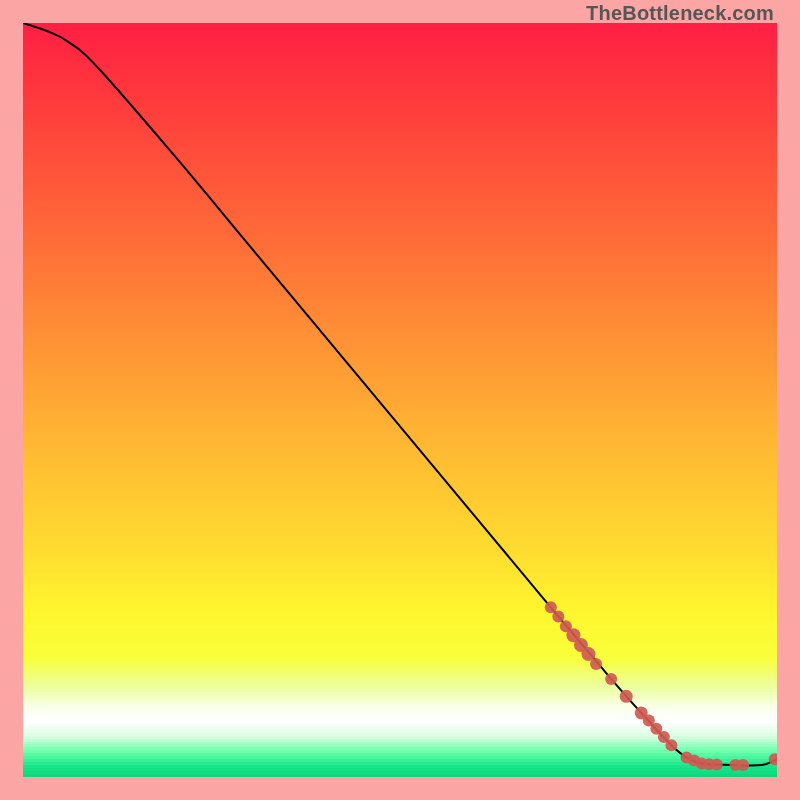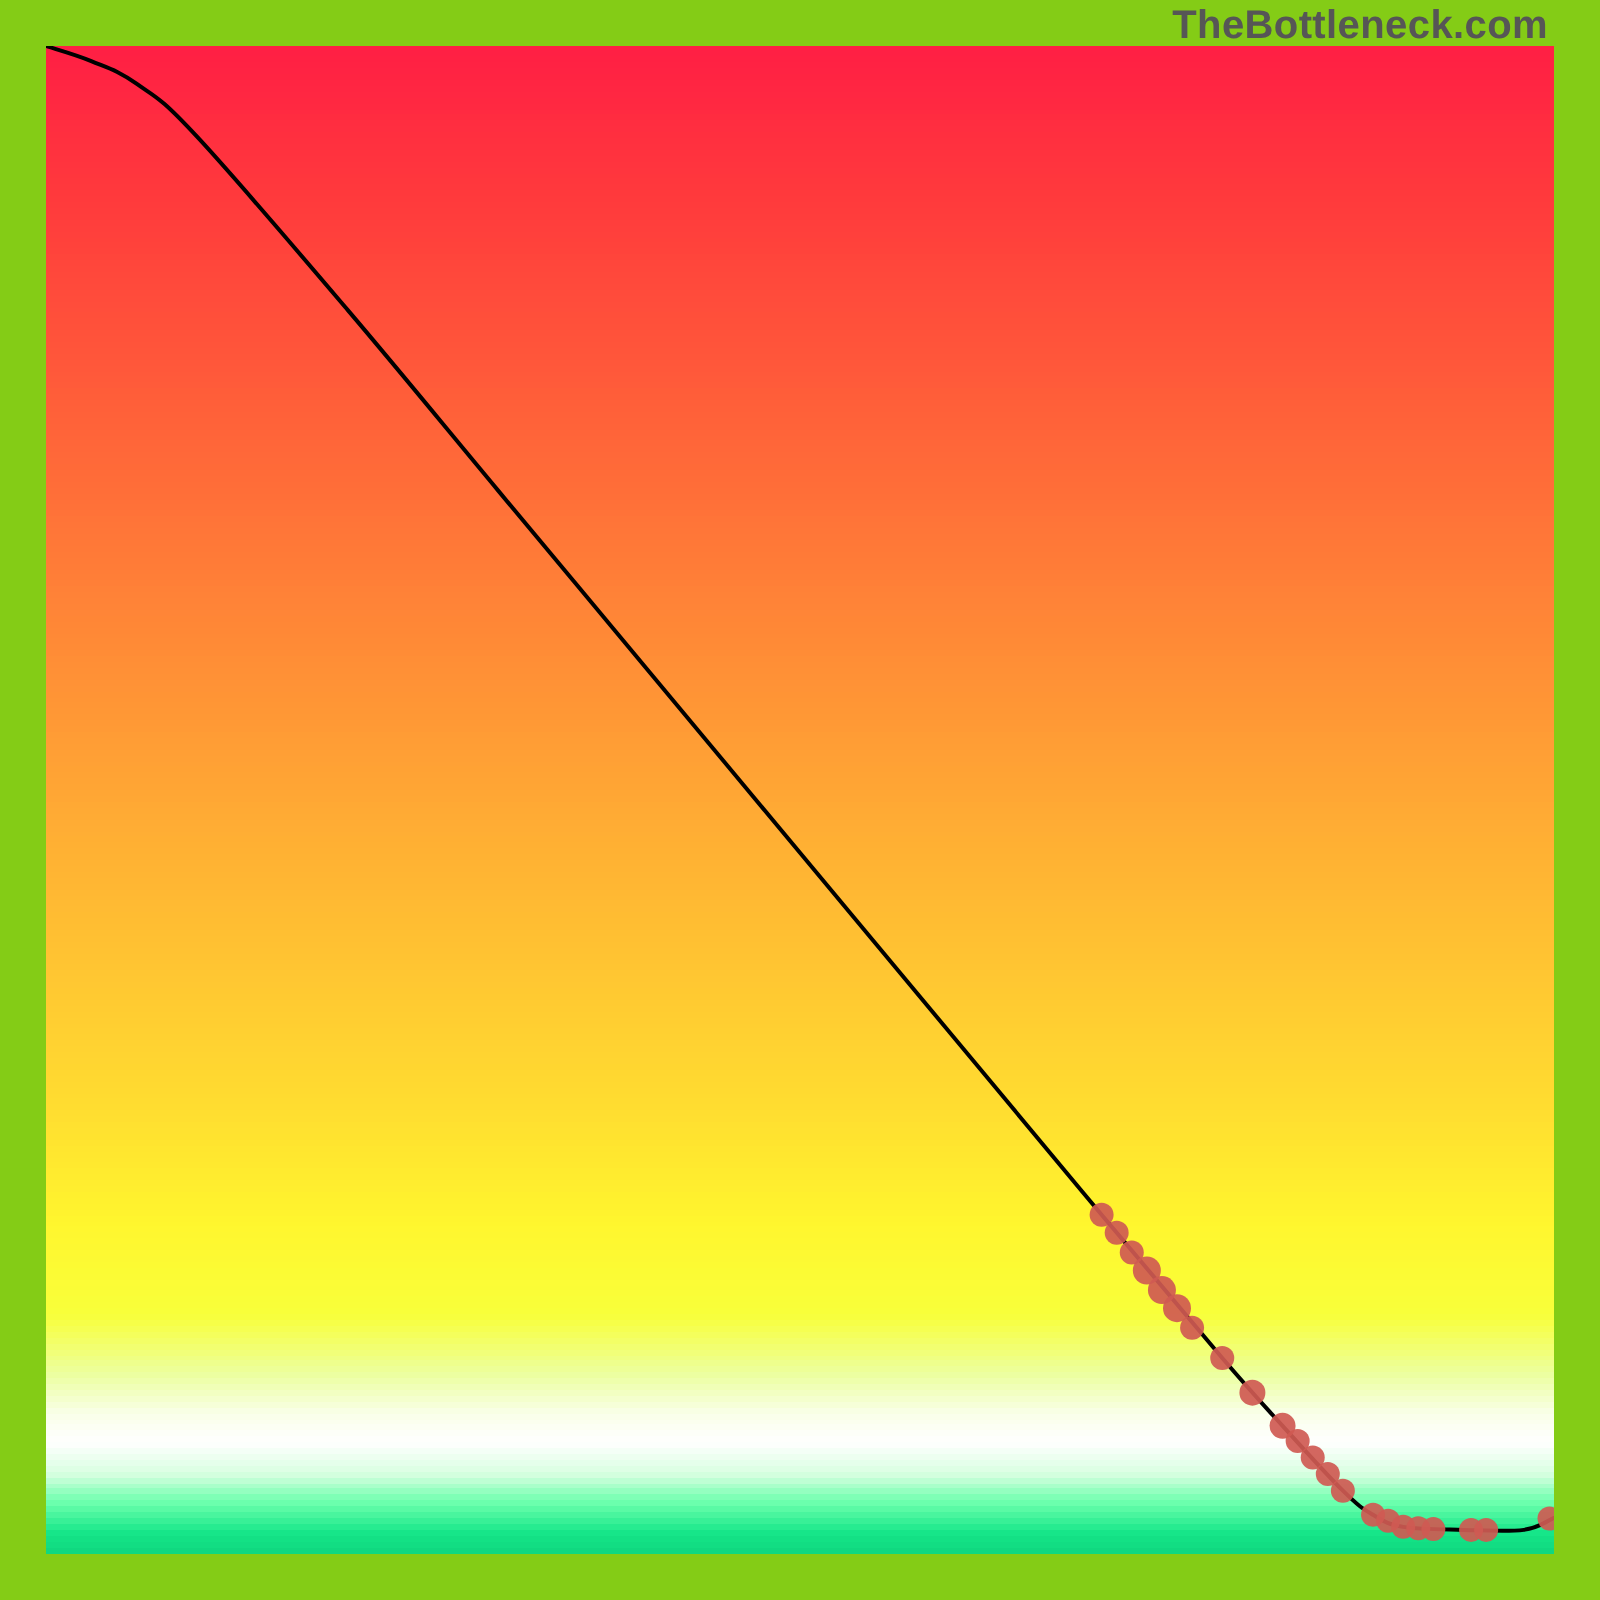--- a/index.html
+++ b/index.html
@@ -1,21 +1,21 @@
 <!DOCTYPE html>
 <html><head>
 <meta charset="utf-8">
 <style>
   * { margin: 0; padding: 0; box-sizing: border-box; }
   html, body { width: 800px; height: 800px; overflow: hidden; background: #000; }
   .frame {
     position: relative;
     width: 800px;
     height: 800px;
-    background: #84cc16;
+    background: #fca5a5;
   }
   .plot-area {
     position: absolute;
     left: 23px;
     top: 23px;
     width: 754px;
     height: 754px;
     overflow: hidden;
   }
   .gradient {

